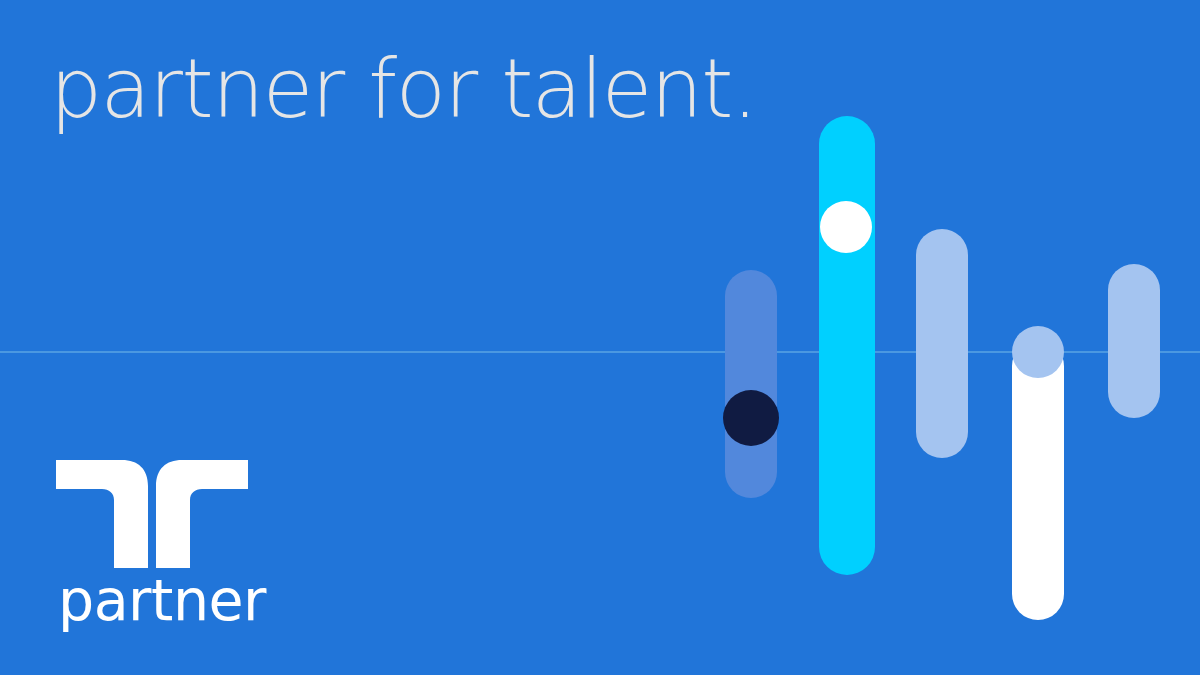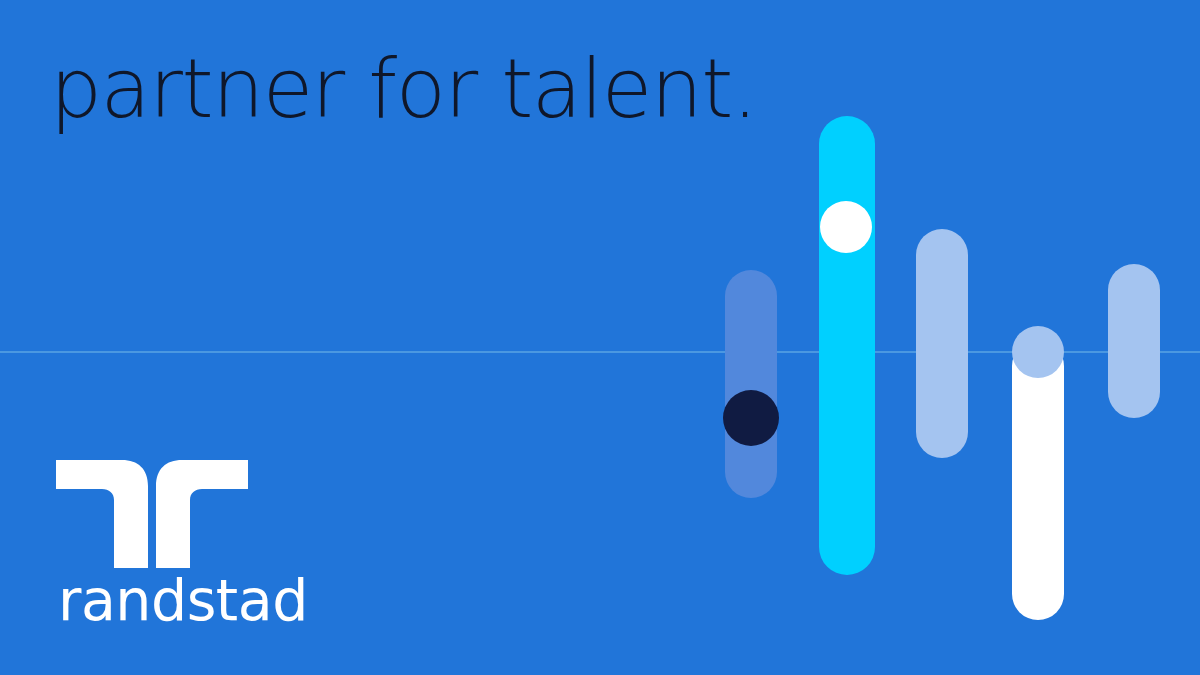--- a/index.html
+++ b/index.html
@@ -92,21 +92,21 @@
     white-space: nowrap;
   }
 </style>
 </head>
 <body>
 
 <div id="banner" style="background: rgb(33, 117, 217);">
 
   <div class="bg-fill" style="background: rgb(33, 117, 217);"></div>
 
-  <div class="headline" style="color: #0f172a;">partner for talent.</div>
+  <div class="headline" style="color: #e5e5e5;">partner for talent.</div>
 
   <div class="divider-rule" style="background: rgb(111, 180, 232);"></div>
 
   <div class="viz-stage" id="viz-stage">
       <div class="bar" style="left: 725px; top: 270px; width: 52px; height: 228px; background: rgb(82, 136, 220);"></div>
       <div class="bar" style="left: 819px; top: 116px; width: 56px; height: 459px; background: rgb(0, 208, 255);"></div>
       <div class="bar" style="left: 916px; top: 229px; width: 52px; height: 229px; background: rgb(164, 196, 240);"></div>
       <div class="bar" style="left: 1012px; top: 340px; width: 52px; height: 280px; background: rgb(255, 255, 255);"></div>
       <div class="bar" style="left: 1108px; top: 264px; width: 52px; height: 154px; background: rgb(164, 196, 240);"></div>
       <div class="dot" style="left: 723px; top: 390px; width: 56px; height: 56px; background: rgb(16, 27, 66);"></div>
@@ -116,16 +116,16 @@
 
   <div class="logo-lockup">
     <div class="logo-mark">
       <svg viewBox="0 0 192 108" width="192" height="108" aria-hidden="true">
 
         <path d="M0 0 H66 C82 0 92 9 92 26 V108 H58 V40 C58 33 53 29 46 29 H0 Z" fill="#ffffff"></path>
 
         <path d="M192 0 H126 C110 0 100 9 100 26 V108 H134 V40 C134 33 139 29 146 29 H192 Z" fill="#ffffff"></path>
       </svg>
     </div>
-    <div class="logo-wordmark" style="color: rgb(255, 255, 255);">randstad</div>
+    <div class="logo-wordmark" style="color: rgb(255, 255, 255);">partner</div>
   </div>
 
 </div>
 
 </body></html>

